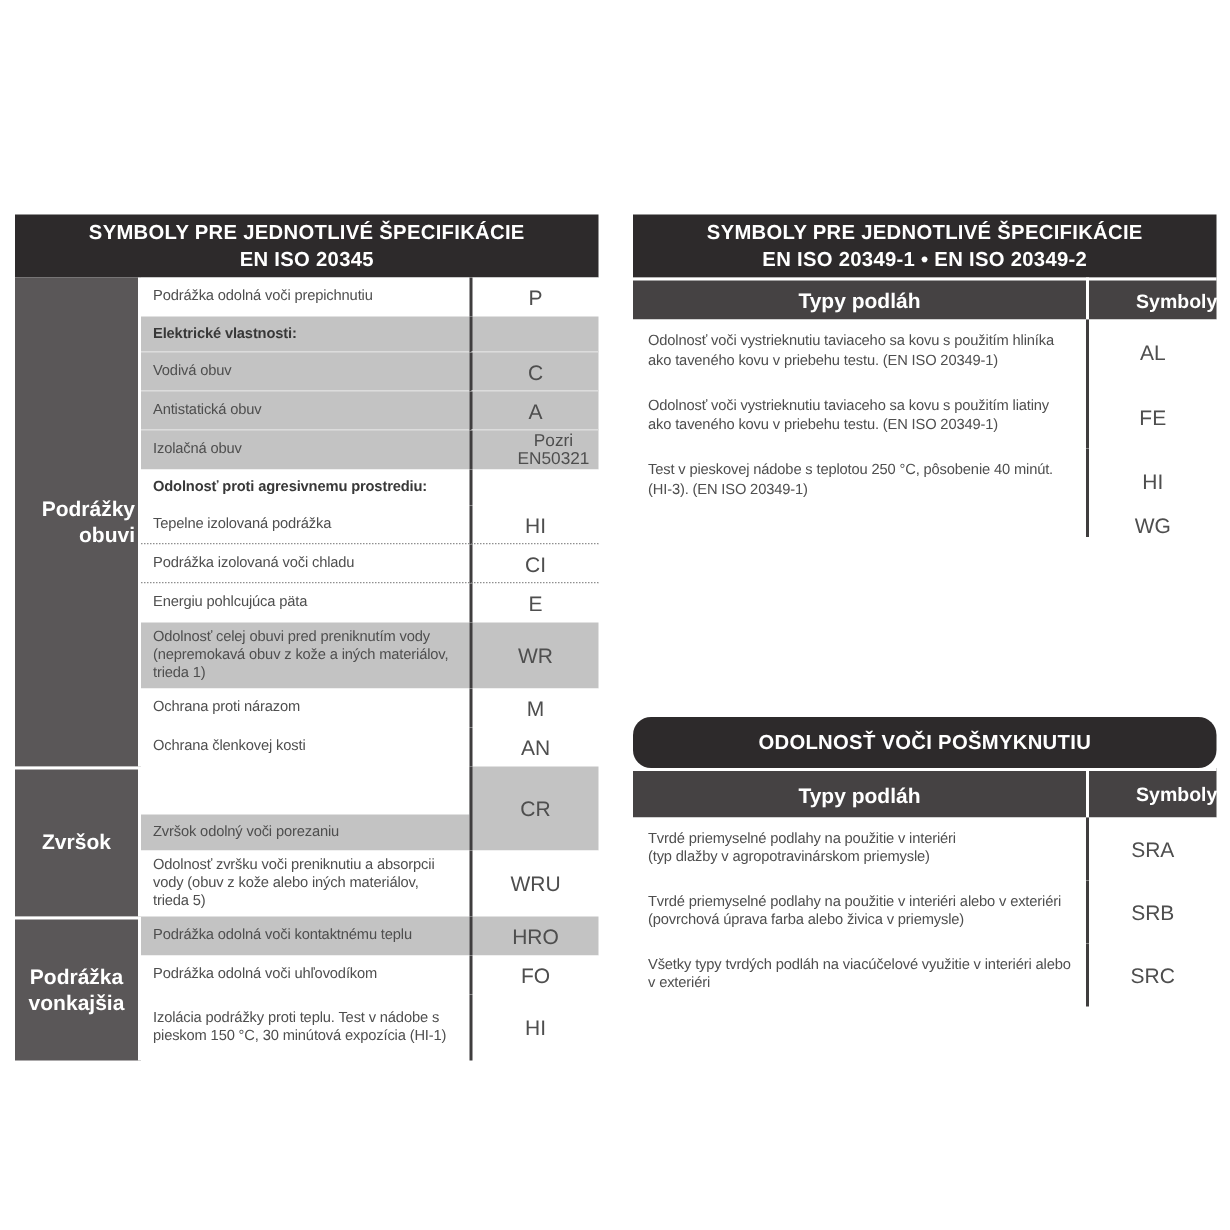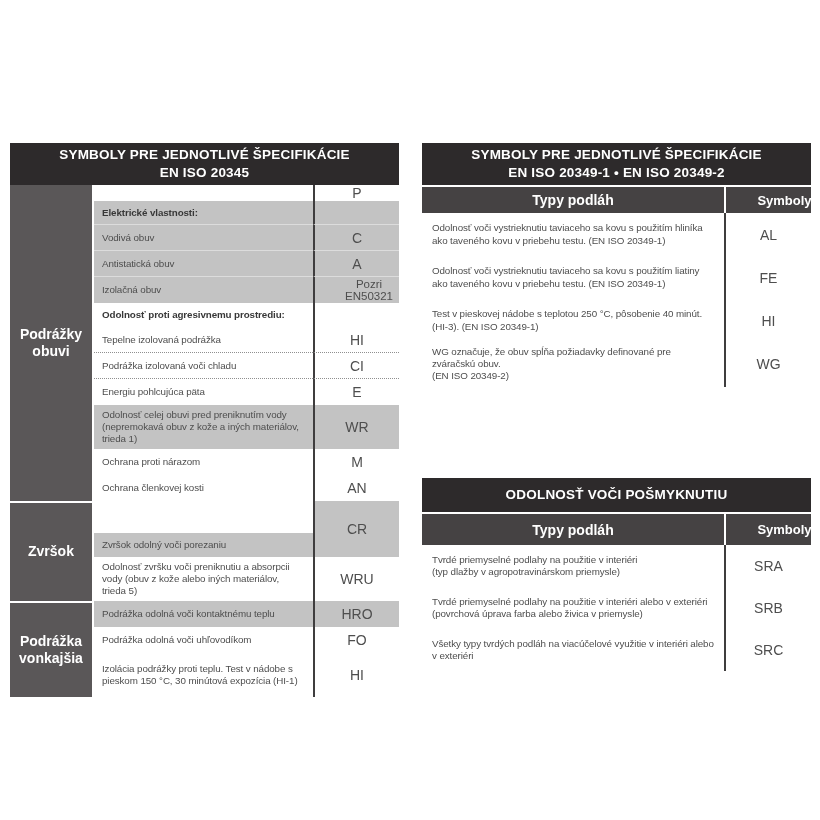--- a/index.html
+++ b/index.html
@@ -24,42 +24,42 @@
     letter-spacing:.2px;}
   .title .l1{font-size:13.5px;line-height:1.35;}
   .title .l2{font-size:13.5px;line-height:1.35;}
 
   
   .ltable{left:10px;top:143px;width:389px;grid-template-columns:84px 1fr 86px;}
   .ltable .title{grid-column:1/4;grid-row:1;min-height:42px;}
   .group{grid-column:1;background:var(--group_bg);color:#fff;font-weight:bold;
     font-size:14px;line-height:1.25;display:flex;align-items:center;justify-content:center;
     text-align:center;border-right:2px solid #fff;padding:2px;}
-  .g0{grid-row:2 / span 12;}
+  .g0{grid-row:2 / span 12;text-align:right;}
   .g1{grid-row:14 / span 2;border-top:2px solid #fff;}
   .g2{grid-row:16 / span 3;border-top:2px solid #fff;}
   .d{grid-column:2;display:flex;align-items:center;min-height:26px;
     padding:3px 8px;font-size:9.8px;line-height:1.22;color:var(--text);
     letter-spacing:-0.1px;background:#fff;}
   .s{grid-column:3;display:flex;align-items:center;justify-content:center;
     font-size:14px;color:var(--text);background:#fff;
     border-left:2px solid var(--divider);text-align:center;}
   .gray{background:var(--gray_row);}
   .bold{font-weight:bold;color:var(--text_bold);min-height:24px;}
   .sepb{border-bottom:1px solid #dcdcdc;}
   .dotb{border-bottom:1px dotted #8f8f8f;}
   .tall{min-height:44px;}
   .ssmall{font-size:11.5px;padding-left:24px;}
 
   
   .rtable{left:422px;width:389px;grid-template-columns:1fr 87px;}
   .rt1{top:143px;}
   .rt2{top:478px;}
   .rtable .title{grid-column:1/3;grid-row:1;min-height:42px;}
-  .rt2 .title{min-height:34px;}
+  .rt2 .title{min-height:34px;border-radius:12px;}
   .ch{background:var(--colheader_bg);color:#fff;font-weight:bold;
     display:flex;align-items:center;justify-content:center;border-top:2px solid #fff;}
   .chf{grid-column:1;grid-row:2;font-size:14px;min-height:28px;}
   .chs{grid-column:2;grid-row:2;font-size:13px;border-left:2px solid #fff;padding-left:32px;}
   .rt2 .chf{min-height:33px;}
   .rd{grid-column:1;display:flex;align-items:center;min-height:43px;
     padding:4px 10px;font-size:9.8px;line-height:1.25;color:var(--text);
     letter-spacing:-0.1px;background:#fff;white-space:pre-line;}
   .rs{grid-column:2;display:flex;align-items:center;justify-content:center;
     font-size:14px;color:var(--text);background:#fff;
@@ -74,20 +74,21 @@
   <div class="tbl ltable">
     <div class="title">
       <span class="l1">SYMBOLY PRE JEDNOTLIVÉ ŠPECIFIKÁCIE</span>
       <span class="l2">EN ISO 20345</span>
     </div>
 
     <div class="group g0">Podrážky obuvi</div>
     <div class="group g1">Zvršok</div>
     <div class="group g2">Podrážka vonkajšia</div>
 
+    <div class="d">Podrážka odolná voči prepichnutiu</div>
     <div class="s">P</div>
 
     <div class="d gray bold sepb">Elektrické vlastnosti:</div>
     <div class="s gray sepb"></div>
 
     <div class="d gray sepb">Vodivá obuv</div>
     <div class="s gray sepb">C</div>
 
     <div class="d gray sepb">Antistatická obuv</div>
     <div class="s gray sepb">A</div>
@@ -142,22 +143,20 @@
 
     <div class="rd">Odolnosť voči vystrieknutiu taviaceho sa kovu s použitím hliníka ako taveného kovu v priebehu testu. (EN ISO 20349-1)</div>
     <div class="rs">AL</div>
 
     <div class="rd gray">Odolnosť voči vystrieknutiu taviaceho sa kovu s použitím liatiny ako taveného kovu v priebehu testu. (EN ISO 20349-1)</div>
     <div class="rs gray">FE</div>
 
     <div class="rd">Test v pieskovej nádobe s teplotou 250 °C, pôsobenie 40 minút. (HI-3). (EN ISO 20349-1)</div>
     <div class="rs">HI</div>
 
-    <div class="rd gray">WG označuje, že obuv spĺňa požiadavky definované pre zváračskú obuv.
-(EN ISO 20349-2)</div>
     <div class="rs gray">WG</div>
   </div>
 
   <div class="tbl rtable rt2">
     <div class="title">
       <span class="l1">ODOLNOSŤ VOČI POŠMYKNUTIU</span>
     </div>
     <div class="ch chf">Typy podláh</div>
     <div class="ch chs">Symboly</div>
 

